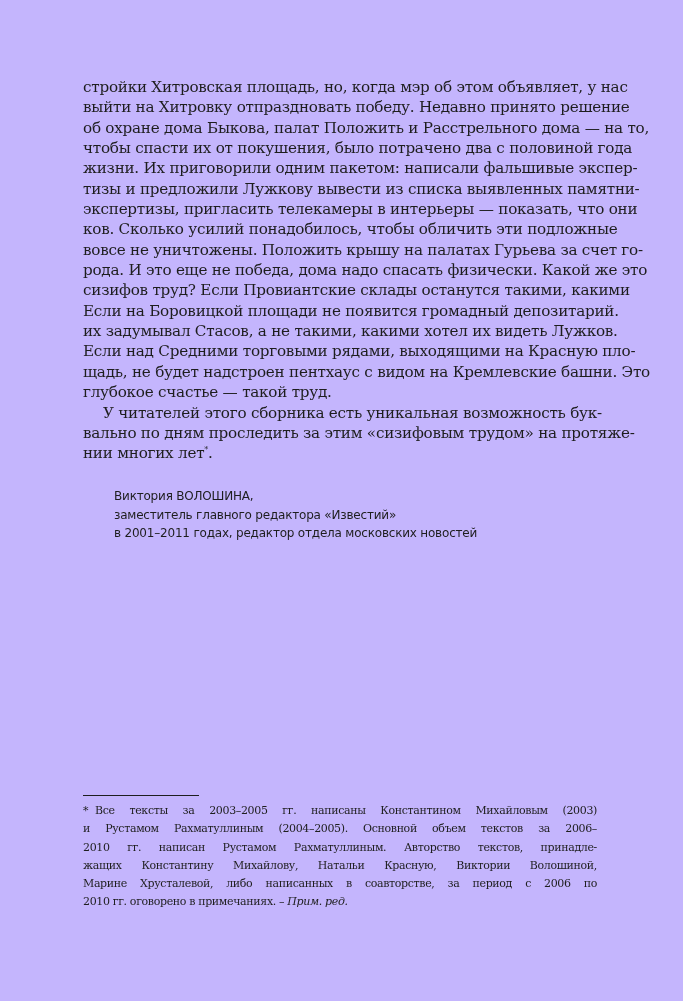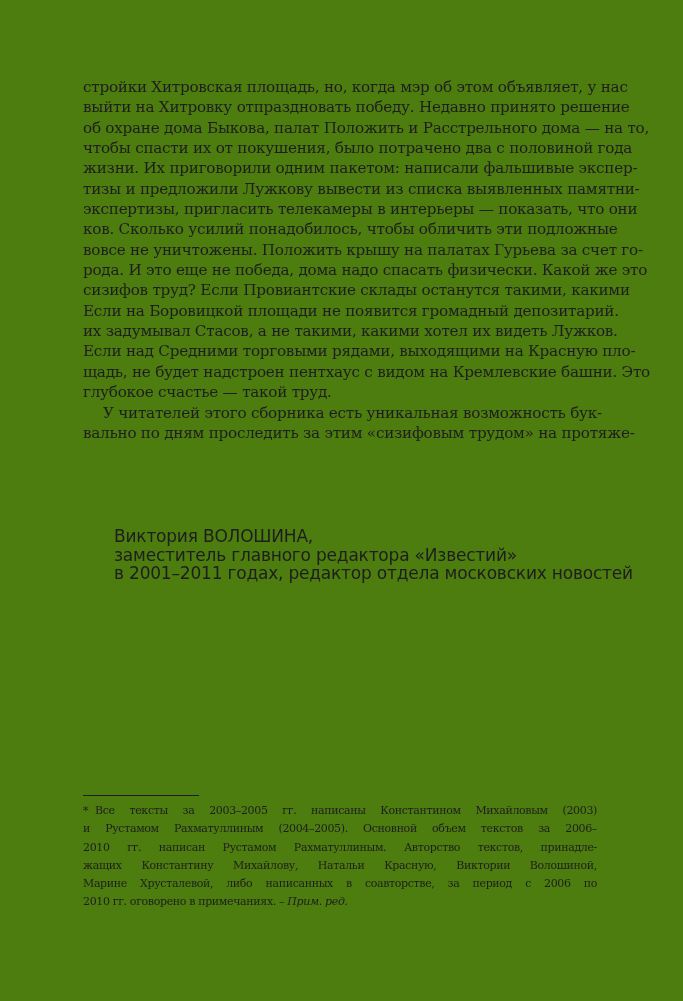--- a/index.html
+++ b/index.html
@@ -1,31 +1,31 @@
 <!DOCTYPE html>
 <html><head>
   <meta charset="utf-8">
   <style>
     html, body { margin: 0; padding: 0; background: #ffffff; }
     body { width: 683px; height: 1001px; position: relative; overflow: hidden; color: #1e1e1e; }
-    .page { position: absolute; left: 0; top: 0; width: 683px; height: 1001px; background: #4d7c0f; }
+    .page { position: absolute; left: 0; top: 0; width: 683px; height: 1001px; background: #c4b5fd; }
     .body-text {
       position: absolute; left: 83px; top: 77px; width: 514px;
       font-family: "DejaVu Serif", "Liberation Serif", serif;
       font-size: 15.2px; line-height: 20.35px; letter-spacing: -0.25px;
       text-align: justify;
     }
     .body-text p { margin: 0; }
     .line { display: block; text-align: justify; text-align-last: justify; white-space: nowrap; }
     .line.last { text-align-last: left; }
     .sup { font-size: 8px; vertical-align: super; line-height: 0; }
     .signature {
       position: absolute; left: 114px; top: 487px;
       font-family: "DejaVu Sans", "Liberation Sans", sans-serif;
-      font-size: 17px; line-height: 18.5px; letter-spacing: -0.2px; margin-top: 40px;
+      font-size: 12px; line-height: 18.5px; letter-spacing: -0.2px;
     }
     .signature div { white-space: nowrap; }
     .footnote-rule { position: absolute; left: 83px; top: 795px; width: 116px; height: 1px; background: #1e1e1e; }
     .footnote {
       position: absolute; left: 83px; top: 802px; width: 514px;
       font-family: "DejaVu Serif", "Liberation Serif", serif;
       font-size: 11px; line-height: 18.3px; letter-spacing: -0.35px;
     }
     .footnote .line { white-space: nowrap; }
     .footnote .mark { display: inline-block; width: 12px; }
@@ -51,20 +51,21 @@
       <span class="line">сизифов труд? Если Провиантские склады останутся такими, какими</span>
       <span class="line">Если на Боровицкой площади не появится громадный депозитарий.</span>
       <span class="line">их задумывал Стасов, а не такими, какими хотел их видеть Лужков.</span>
       <span class="line">Если над Средними торговыми рядами, выходящими на Красную пло-</span>
       <span class="line">щадь, не будет надстроен пентхаус с видом на Кремлевские башни. Это</span>
       <span class="line last">глубокое счастье — такой труд.</span>
     </p>
     <p>
       <span class="line" style="text-indent:20px">У читателей этого сборника есть уникальная возможность бук-</span>
       <span class="line">вально по дням проследить за этим «сизифовым трудом» на протяже-</span>
+      <span class="line last"><span>нии многих лет</span><span class="sup">*</span><span>.</span></span>
     </p>
   </div>
 
   <div class="signature">
     <div>Виктория ВОЛОШИНА,</div>
     <div>заместитель главного редактора «Известий»</div>
     <div>в 2001–2011 годах, редактор отдела московских новостей</div>
   </div>
 
   <div class="footnote-rule"></div>

